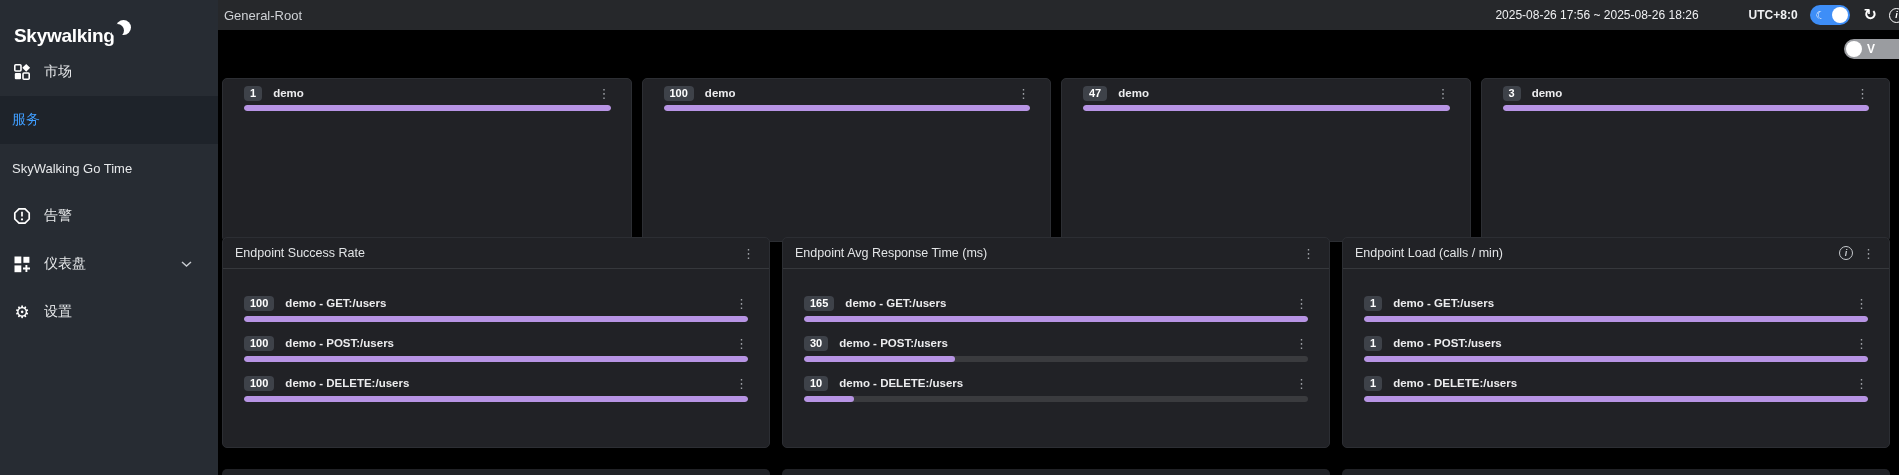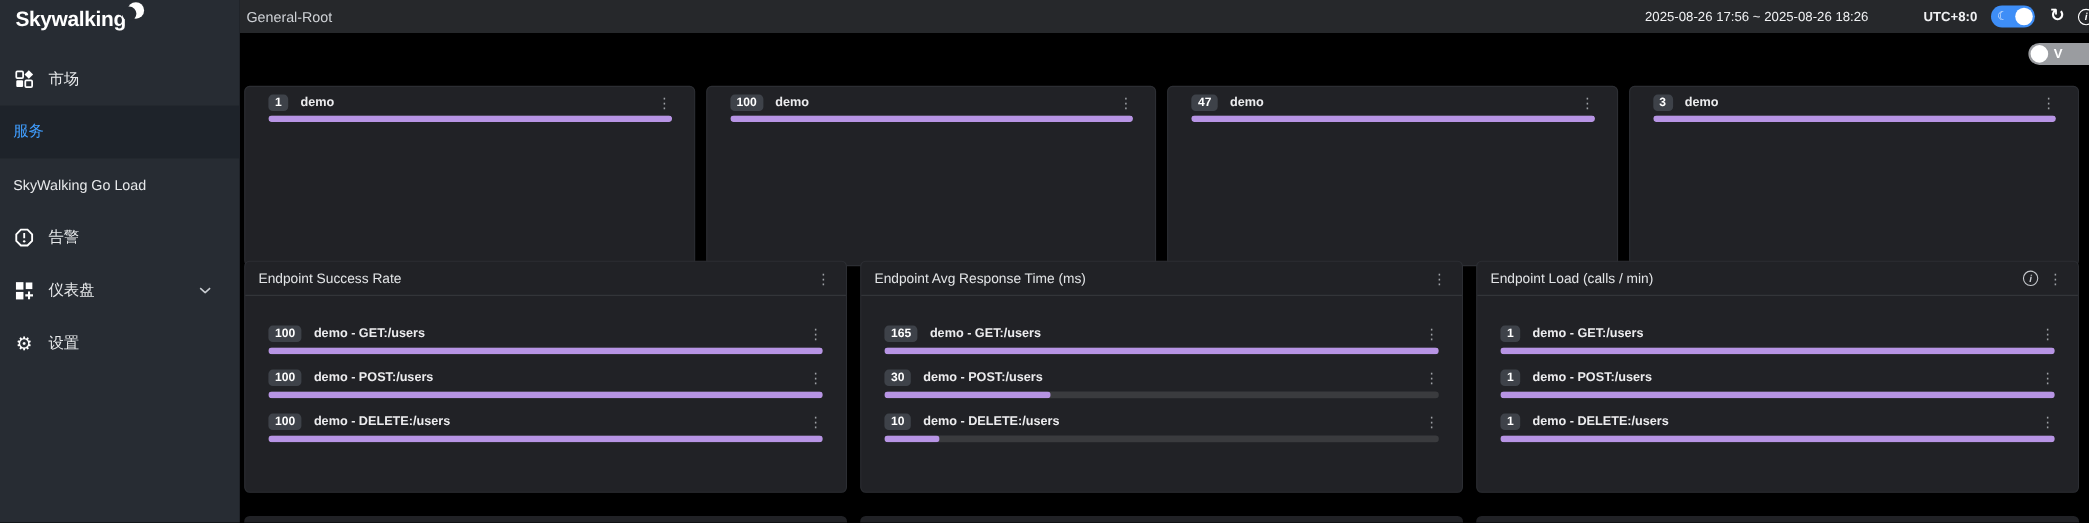--- a/index.html
+++ b/index.html
@@ -2,21 +2,21 @@
 <html><head>
 <meta charset="utf-8">
 <style>
   * { margin:0; padding:0; box-sizing:border-box; }
   html,body { width:1899px; height:475px; overflow:hidden; background:#000;
               font-family:"Liberation Sans","DejaVu Sans",sans-serif; }
 
   
   .sidebar { position:absolute; left:0; top:0; width:218px; height:475px;
              background:#272c33; z-index:3; }
-  .logo { padding:8px 0 0 14px; color:#fff; font-size:19px; font-weight:bold;
+  .logo { padding:25px 0 0 14px; color:#fff; font-size:19px; font-weight:bold;
           letter-spacing:-0.3px; white-space:nowrap; }
   .logo-moon { position:relative; display:inline-block; width:15px; height:15px;
                margin-left:1px; top:-7px; }
   .logo-moon::before { content:""; position:absolute; inset:0; border-radius:50%; background:#fff; }
   .logo-moon::after  { content:""; position:absolute; left:-5px; top:4px; width:13px; height:13px;
                        border-radius:50%; background:#272c33; }
   .menu { position:absolute; top:48px; left:0; right:0; }
   .menu-item { height:48px; display:flex; align-items:center; padding-left:12px;
                color:#e6e8ea; font-size:14px; cursor:pointer; }
   .menu-item .mi-icon { width:20px; display:flex; justify-content:center; align-items:center; }
@@ -99,21 +99,21 @@
       <span class="mi-label">市场</span>
     </div>
 
 
     <div class="menu-item sub selected">
       <span class="mi-label" style="margin-left:0">服务</span>
     </div>
 
 
     <div class="menu-item sub" style="font-size:13px">
-      <span class="mi-label" style="margin-left:0">SkyWalking Go Load</span>
+      <span class="mi-label" style="margin-left:0">SkyWalking Go Time</span>
     </div>
 
     <div class="menu-item">
       <span class="mi-icon">
         <svg width="18" height="18" viewBox="0 0 18 18">
           <path d="M6 1.8 H12 L16.2 6 V12 L12 16.2 H6 L1.8 12 V6 Z" fill="none" stroke="#fff" stroke-width="1.7"></path>
           <line x1="9" y1="4.8" x2="9" y2="9.6" stroke="#fff" stroke-width="1.7"></line>
           <circle cx="9" cy="12.4" r="1.1" fill="#fff"></circle>
         </svg>
       </span>

